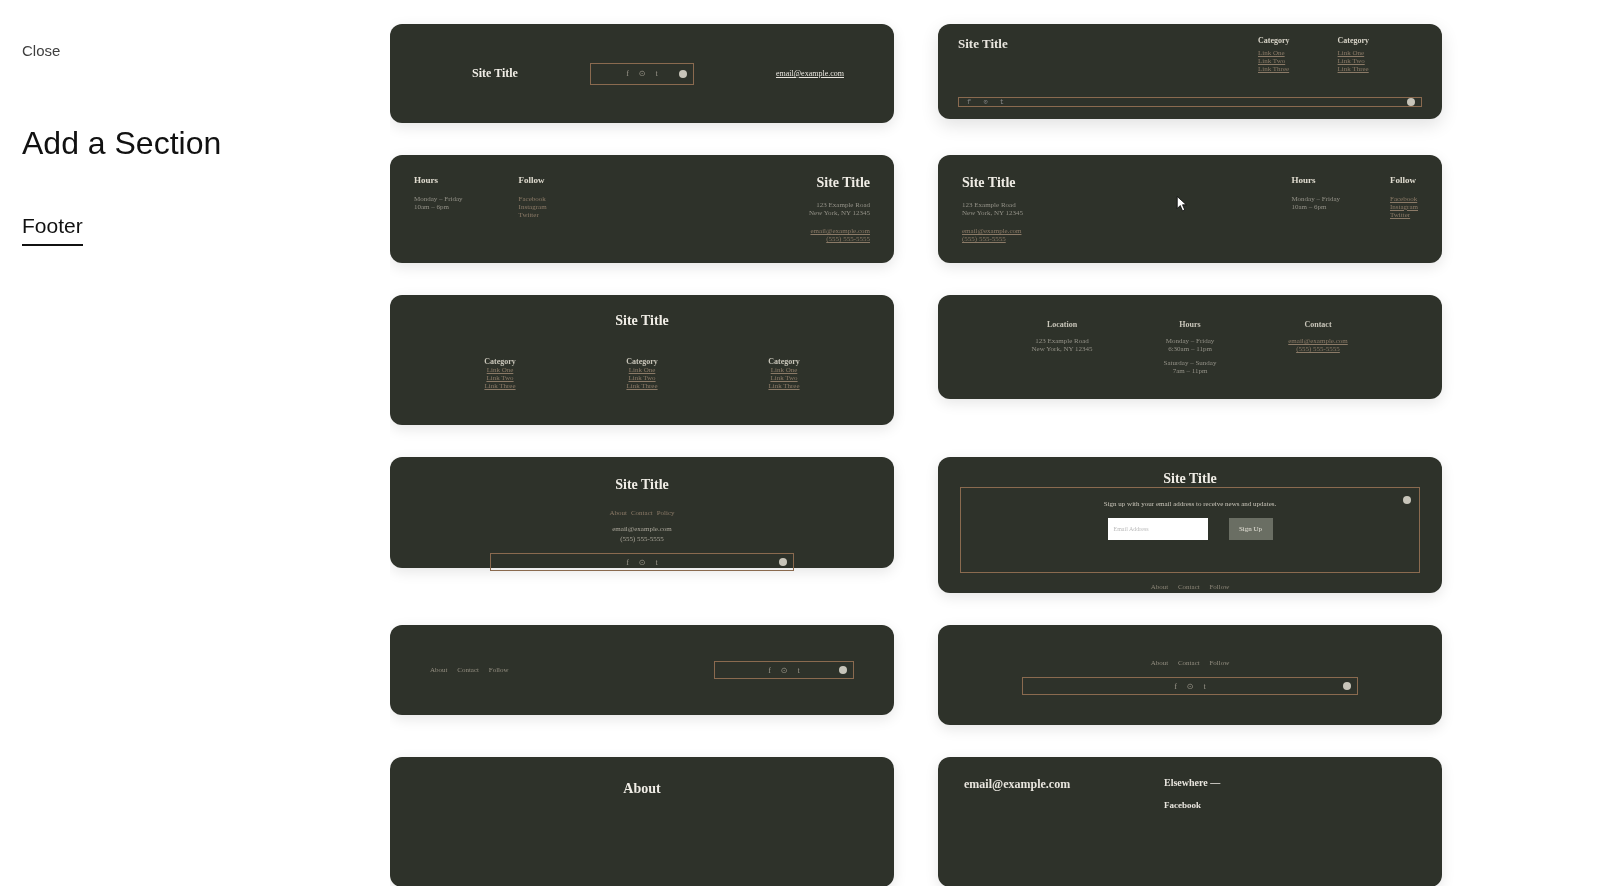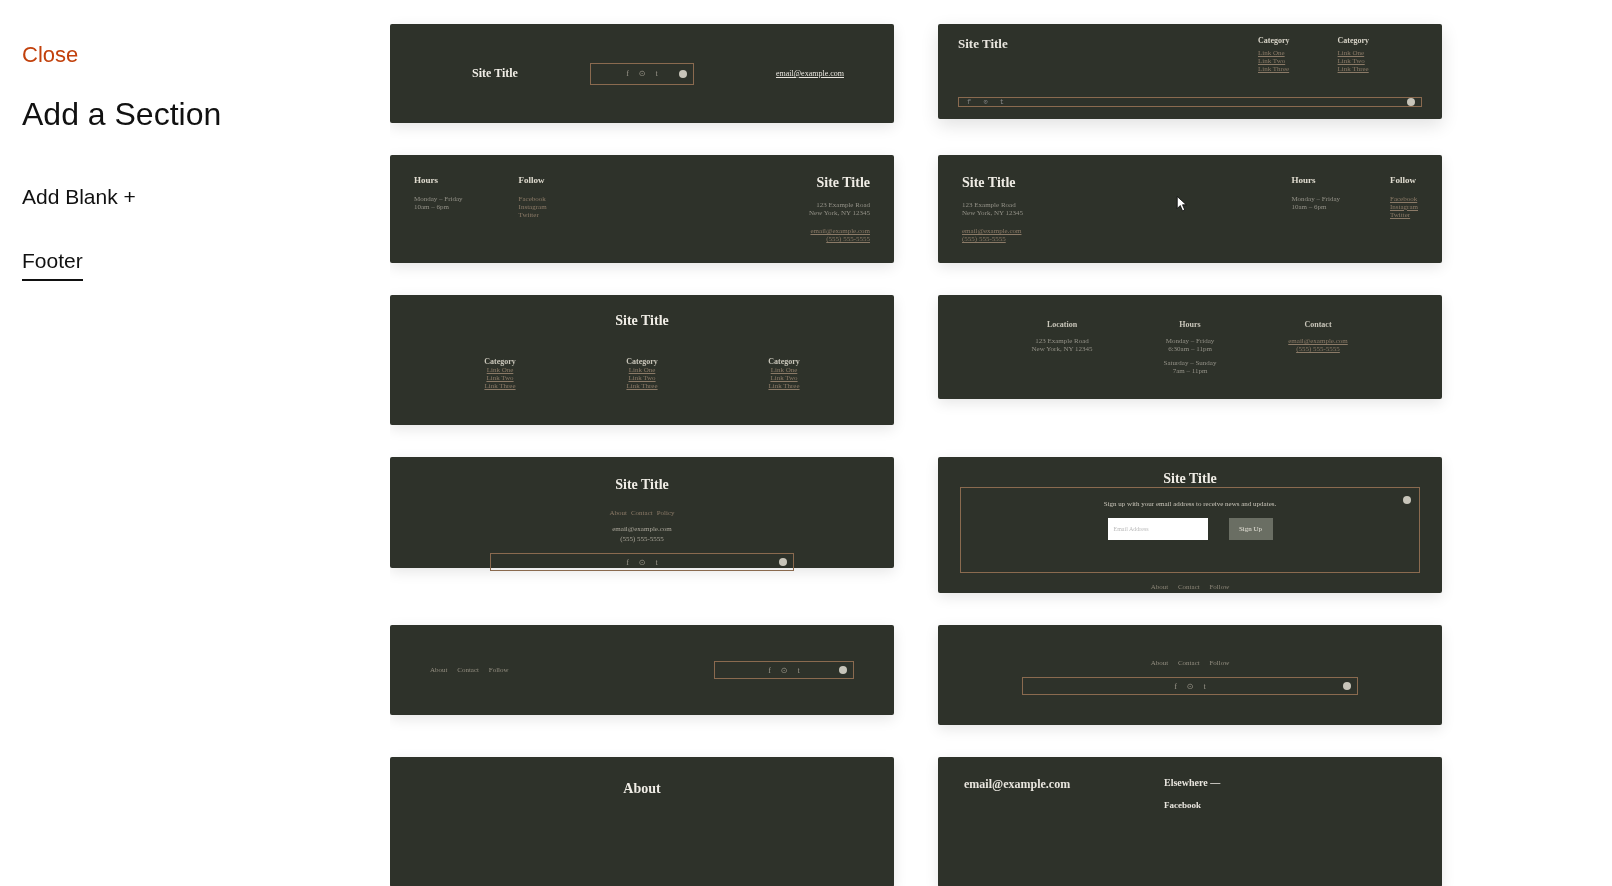--- a/index.html
+++ b/index.html
@@ -9,41 +9,41 @@
     width: 1612px;
     height: 886px;
     overflow: hidden;
     display: flex;
   }
   .sidebar {
     width: 390px;
     padding: 42px 0 0 22px;
     flex-shrink: 0;
   }
-  .close { font-size: 22px; color: #c2410c; margin-bottom: 28px; cursor: pointer; }
+  .close { font-size: 15px; color: #404040; margin-bottom: 66px; cursor: pointer; }
   .add-section { font-size: 32px; font-weight: 500; color: #111; margin-bottom: 52px; }
   .add-blank { font-size: 21px; color: #111; margin-bottom: 40px; cursor: pointer; }
   .footer-label { font-size: 21px; color: #111; display: inline-block; border-bottom: 2px solid #111; padding-bottom: 6px; cursor: pointer; }
 
   .gallery {
     flex: 1;
     padding: 24px 20px 0 0;
     display: flex;
     flex-wrap: wrap;
     gap: 32px 44px;
     align-content: flex-start;
     overflow: hidden;
   }
   .tmpl {
     background: #2e322a;
     width: 504px;
     color: #e9e6df;
     font-family: Georgia, 'Times New Roman', serif;
     position: relative;
-    border-radius: 2px;
+    border-radius: 12px;
     box-shadow: 0 4px 14px rgba(0,0,0,0.1);
   }
   .tmpl.shadow2 { box-shadow: 0 6px 18px rgba(0,0,0,0.12); }
 
   .site-title { font-weight: bold; font-size: 12px; color: #f0ede6; }
   .site-title.lg { font-size: 14px; }
   .tiny { font-size: 7px; color: #939187; }
   .tinyb { font-size: 8px; color: #c9c6ba; font-weight: bold; }
   .link { font-size: 7px; color: #8b7a67; text-decoration: underline; }
   .link2 { font-size: 7px; color: #8b7a67; }
@@ -143,21 +143,20 @@
     width: 18px; height: 22px;
     pointer-events: none;
   }
 </style>
 </head>
 <body>
 
 <div class="sidebar">
   <div class="close">Close</div>
   <div class="add-section">Add a Section</div>
-  <div class="add-blank">Add Blank +</div>
   <div class="footer-label">Footer</div>
 </div>
 
 <div class="gallery">
 
   <div class="tmpl t1">
     <div class="col1 site-title">Site Title</div>
     <div class="col2">
       <div class="social-bar">
         <span>f</span>

